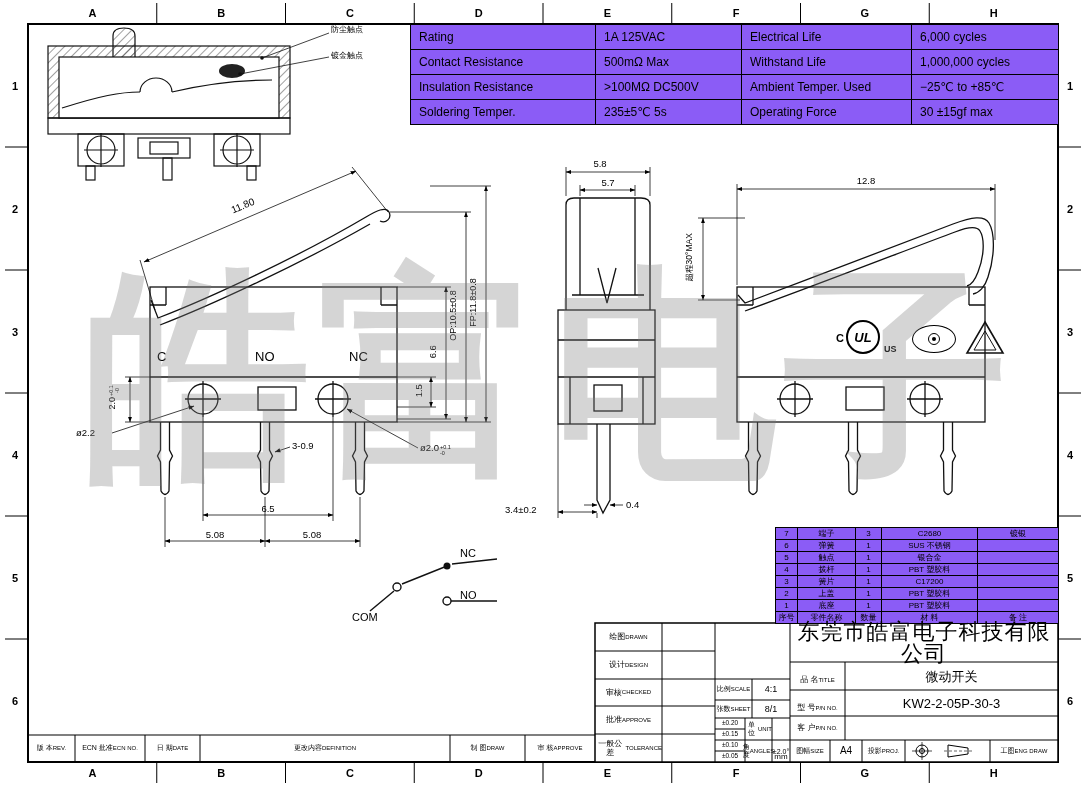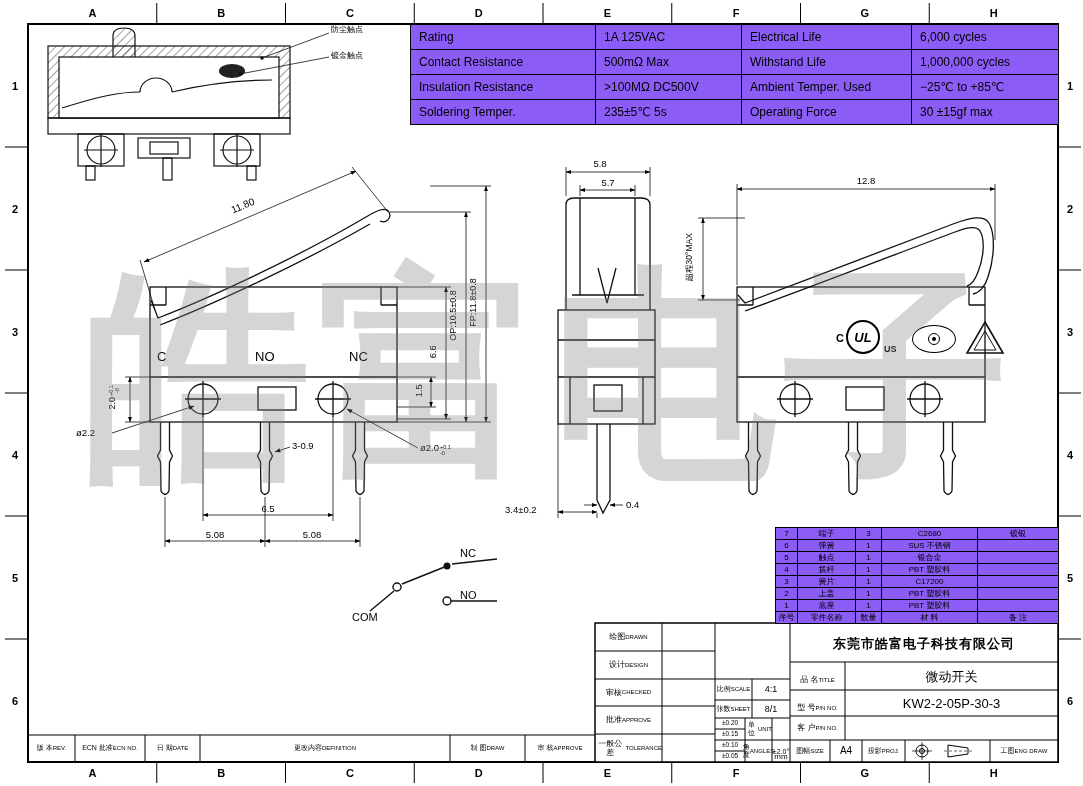--- a/index.html
+++ b/index.html
@@ -405,21 +405,21 @@
   <div class="cn" style="font-size:7px">单位</div>
       <div class="en">UNIT</div>
 </div>
 <div class="val" style="left:772px;top:746px;width:18px;height:22px;font-size:8px">mm</div>
 <div class="tb-cell" style="left:745px;top:740px;width:27px;height:22px">
   <div class="cn" style="font-size:7px">角度</div>
       <div class="en">ANGLES</div>
 </div>
 <div class="val" style="left:772px;top:740px;width:18px;height:22px;font-size:7px">±2.0°</div>
 
-<div class="val" style="left:792px;top:625px;width:264px;height:36px;font-size:13px;font-weight:bold;letter-spacing:1px">东莞市皓富电子科技有限公司</div>
+<div class="val" style="left:792px;top:625px;width:264px;height:36px;font-size:22px;font-weight:normal;letter-spacing:1px">东莞市皓富电子科技有限公司</div>
 <div class="tb-cell" style="left:790px;top:662px;width:55px;height:36px">
   <div class="cn">品 名</div>
       <div class="en">TITLE</div>
 </div>
 <div class="val" style="left:845px;top:662px;width:213px;height:28px;font-size:13px">微动开关</div>
 <div class="tb-cell" style="left:790px;top:694px;width:55px;height:28px">
   <div class="cn">型 号</div>
       <div class="en">P/N NO.</div>
 </div>
 <div class="val" style="left:845px;top:690px;width:213px;height:26px;font-size:13px">KW2-2-05P-30-3</div>

